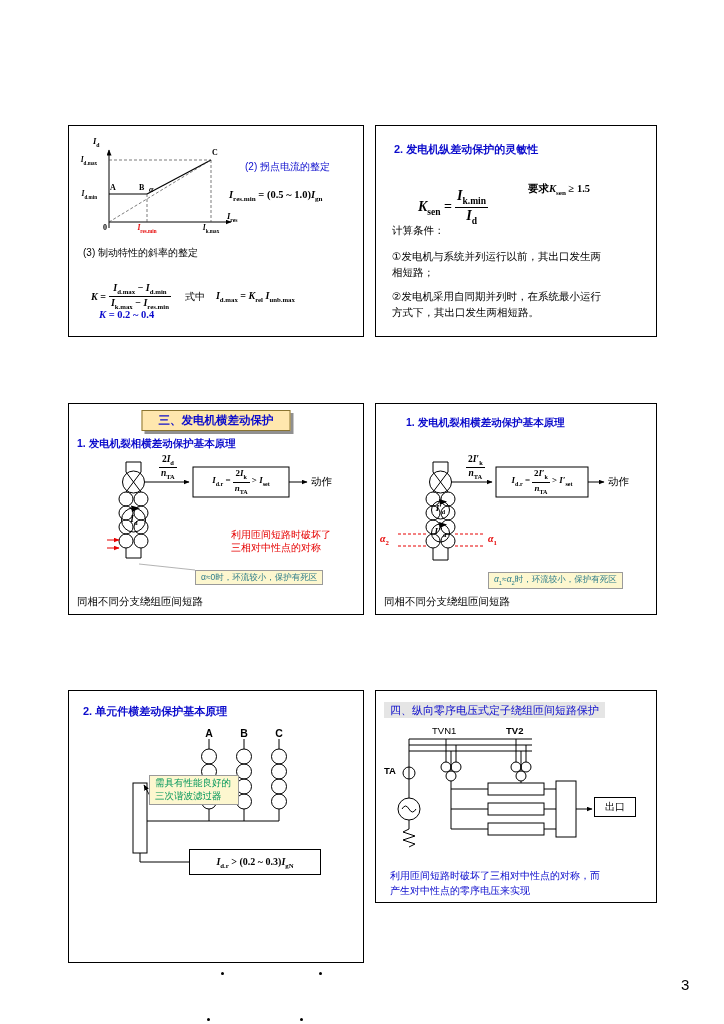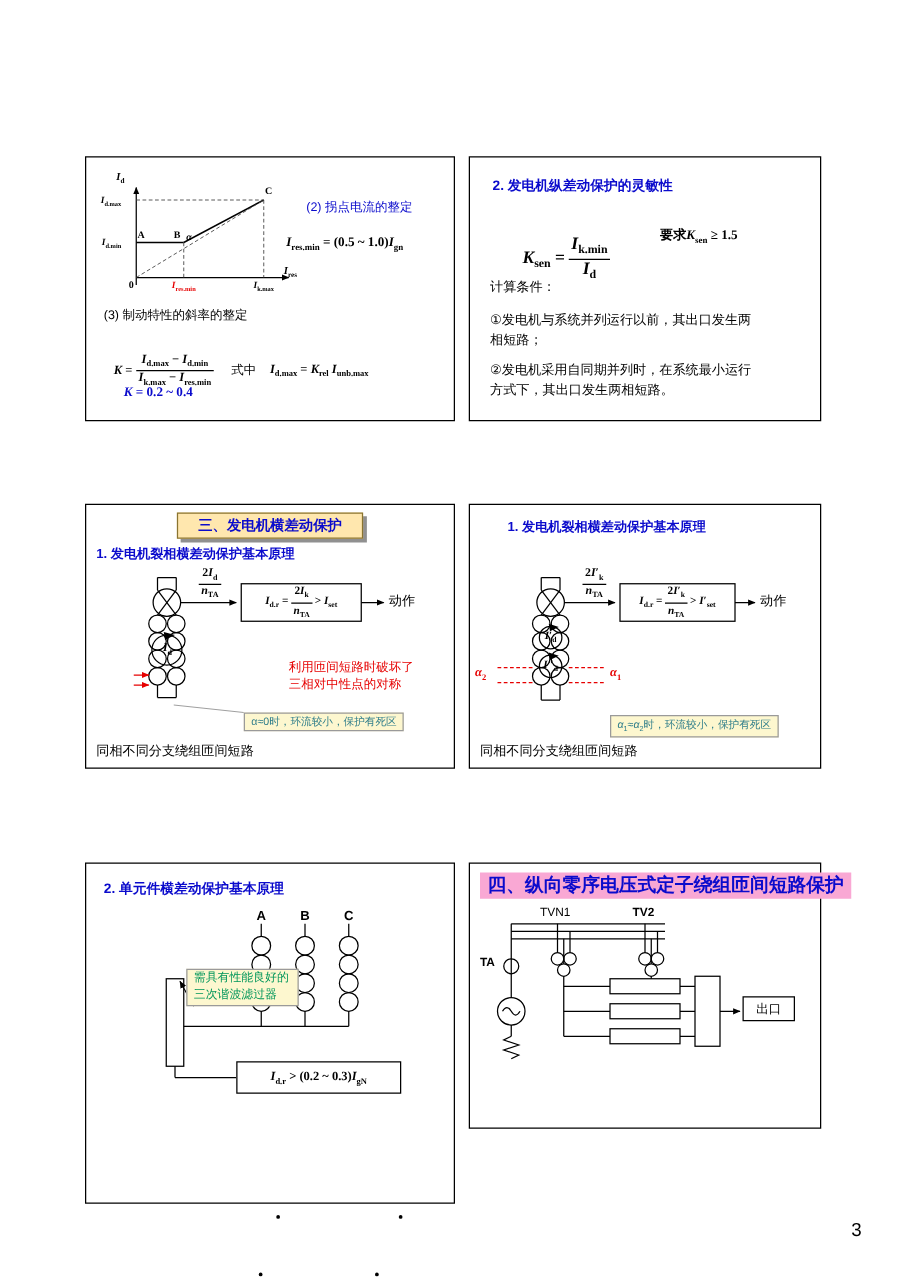--- a/index.html
+++ b/index.html
@@ -14,21 +14,21 @@
   .red{color:#e60000}
   .teal{color:#2e7d8a}
   .green{color:#00965a}
   sub{font-size:68%}
   .frac{display:inline-block;text-align:center;vertical-align:middle;margin:16px 3px}
   .frac .num{display:block;border-bottom:1px solid currentColor;padding:0 2px;line-height:1.2}
   .frac .den{display:block;padding:0 2px;line-height:1.2}
   .callout{position:absolute;background:#fdf7cf;border:1px solid #9a9a9a;padding:1px 5px;line-height:1.35}
   .banner{position:absolute;background:#ffe7ae;border:1px solid #8a7430;box-shadow:3px 3px 0 #909090;
           padding:2px 16px;white-space:nowrap;font-weight:bold;font-size:11.5px}
-  .hl{background:#f9a8d4;padding:2px 6px;font-weight:bold;font-size:15px}
+  .hl{background:#e5e5e5;padding:2px 6px;font-weight:normal;font-size:11px}
   .relaybox{position:absolute;border:1px solid #000;background:#fff;display:flex;align-items:center;justify-content:center}
   svg.abs{position:absolute}
   .dot{position:absolute;width:3px;height:3px;background:#000;border-radius:50%}
   .pageno{position:absolute;font-size:15px}
 </style>
 </head>
 <body>
 
 <div class="page">
 
@@ -340,20 +340,21 @@
         <polyline points="29,106 23,109 35,113 23,117 35,121 29,124"></polyline>
       </g>
     </svg>
 
     <div class="lbl" style="left:56px;top:34px;font-size:9.5px;font-weight:normal">TVN1</div>
     <div class="lbl" style="left:130px;top:34px;font-size:9.5px;font-weight:bold">TV2</div>
     <div class="lbl" style="left:8px;top:74px;font-size:9.5px;font-weight:bold">TA</div>
     <div class="relaybox" style="left:218px;top:106px;width:42px;height:20px">
       <span style="font-size:10px">出口</span>
     </div>
+    <div class="lbl wrap blue" style="left:14px;top:177px;width:210px;font-size:10px;line-height:1.5">利用匝间短路时破坏了三相对中性点的对称，而产生对中性点的零序电压来实现</div>
   </section>
 
   <div class="dot" style="left:221px;top:972px"></div>
   <div class="dot" style="left:319px;top:972px"></div>
   <div class="dot" style="left:207px;top:1018px"></div>
   <div class="dot" style="left:300px;top:1018px"></div>
   <div class="pageno" style="left:681px;top:976px">3</div>
 
 </div>
 

